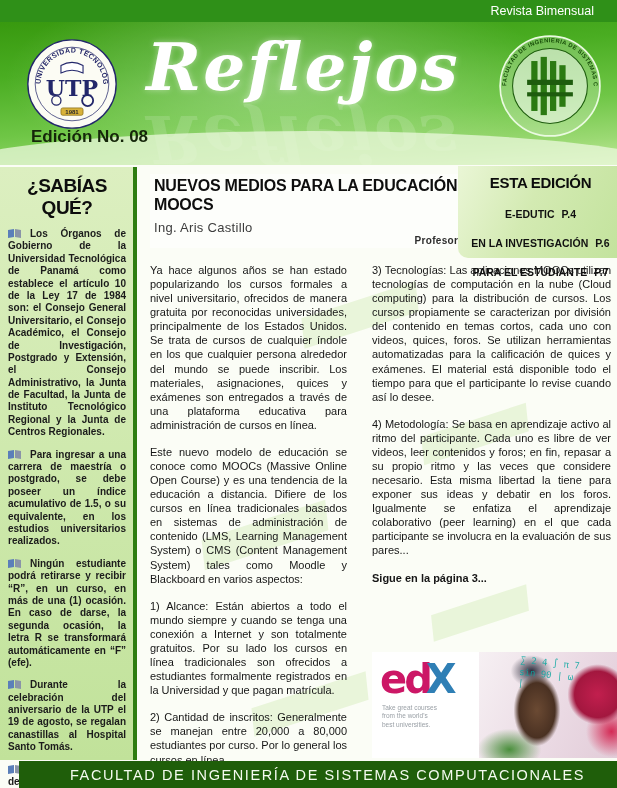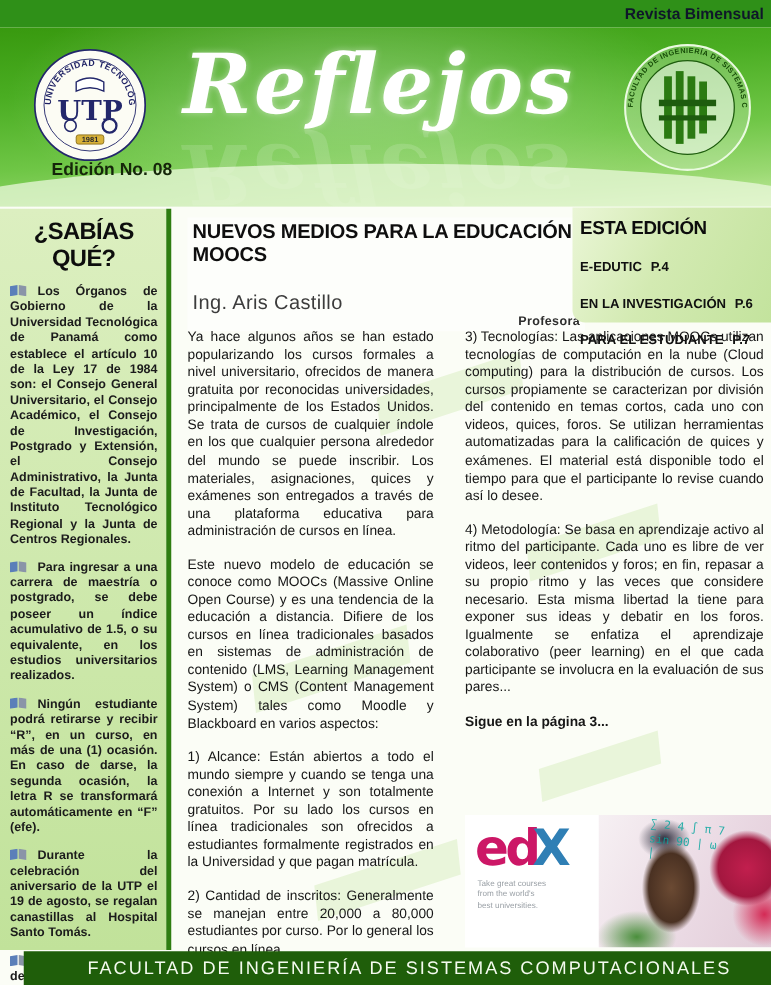--- a/index.html
+++ b/index.html
@@ -2,37 +2,37 @@
 <html><head>
 <meta charset="utf-8">
 <style>
   html,body{margin:0;padding:0;background:#888;}
   .page{position:relative;width:617px;height:788px;margin:0 auto;overflow:hidden;
         background:#fbfdf6;font-family:"Liberation Sans",sans-serif;}
 
   
   .topbar{position:absolute;top:0;left:0;width:617px;height:22px;background:#2f9018;
           display:flex;align-items:center;justify-content:flex-end;}
-  .topbar span{color:#0f172a;font-weight:bold;font-size:12.5px;padding-right:6px;}
+  .topbar span{color:#ffffff;font-weight:normal;font-size:12.5px;padding-right:23px;}
 
   
   .header{position:absolute;top:22px;left:0;width:617px;height:143px;overflow:hidden;
     background:
       radial-gradient(ellipse 420px 160px at 45% 40%, rgba(255,255,255,0.30), rgba(255,255,255,0) 65%),
       linear-gradient(176deg,#38990f 0%,#4aad22 30%,#6fc646 62%,#9bd973 85%,#c2ea9c 100%);}
   .header-wave{position:absolute;left:-60px;bottom:-46px;width:740px;height:80px;
       background:rgba(235,248,220,0.75);border-radius:50% 50% 0 0;}
   .reflejos{position:absolute;left:118px;top:6px;width:370px;text-align:center;
       font-family:"DejaVu Serif",serif;font-style:italic;font-weight:bold;font-size:66px;
       color:#fff;text-shadow:0 0 6px rgba(255,255,255,0.45);letter-spacing:2px;white-space:nowrap;}
   .reflejos-reflect{position:absolute;left:118px;top:78px;width:370px;text-align:center;
       font-family:"DejaVu Serif",serif;font-style:italic;font-weight:bold;font-size:66px;
       color:#fff;opacity:0.14;transform:scaleY(-1);letter-spacing:2px;white-space:nowrap;pointer-events:none;}
   .edition{position:absolute;left:22px;top:104px;width:135px;text-align:center;
-      font-weight:bold;font-size:14px;color:#15260a;line-height:1.35;}
+      font-weight:bold;font-size:17px;color:#15260a;line-height:1.35;}
   .seal{position:absolute;}
   .seal-utp{left:26px;top:16px;width:92px;height:92px;}
   .seal-fisc{left:498px;top:12px;width:104px;height:104px;}
 
   
   .wm{position:absolute;background:#e9f5da;pointer-events:none;}
   .wm.r{transform:rotate(-18deg) skewX(-12deg);}
 
   
   .sidebar{position:absolute;left:0;top:167px;width:137px;height:593px;box-sizing:border-box;
@@ -40,27 +40,27 @@
       border-right:4px solid #2e7d11;padding:6px 7px 22px 8px;}
   .sidebar h2{margin:2px 0 4px 0;text-align:center;font-size:19px;letter-spacing:-0.5px;
       color:#0d0d0d;font-weight:bold;}
   .fact{font-size:10px;font-weight:bold;color:#1b1b1b;text-align:justify;line-height:1.24;
       margin-top:9px;}
   .fact .bullet{display:inline-block;width:14px;height:9px;margin-right:8px;vertical-align:-1px;}
 
   
   .article-head{position:absolute;left:150px;top:174px;width:310px;background:#fdfefb;padding:2px 4px;}
   .article-head h1{margin:0;font-size:16px;line-height:1.2;color:#0e0e0e;letter-spacing:-0.2px;}
-  .byline{margin-top:20px;font-size:16px;color:#3c3c3c;letter-spacing:0.3px;}
+  .byline{margin-top:6px;font-size:13px;color:#3c3c3c;letter-spacing:0.3px;}
   .byrole{font-size:10px;font-weight:bold;color:#2e2e2e;letter-spacing:0.3px;text-align:right;}
 
   
   .edition-box{position:absolute;left:458px;top:166px;width:159px;height:92px;box-sizing:border-box;
       background:linear-gradient(115deg,#eaf6d6 0%,#d3eab2 45%,#c3e39d 100%);
-      padding:8px 0 6px 6px;text-align:left;border-bottom-left-radius:10px;}
+      padding:8px 0 6px 6px;text-align:center;border-bottom-left-radius:10px;}
   .edition-box h3{margin:0 0 7px 0;font-size:15px;color:#0c0c0c;letter-spacing:-0.3px;}
   .ed-item{font-size:10.5px;color:#101010;margin-top:17px;font-weight:600;}
   .ed-item .pg{font-weight:bold;margin-left:7px;}
 
   
   .col{position:absolute;top:263px;font-size:11px;line-height:1.28;color:#161616;
       text-align:justify;}
   .col p{margin:0 0 13px 0;}
   .col-1{left:150px;width:197px;}
   .col-2{left:372px;width:239px;}

